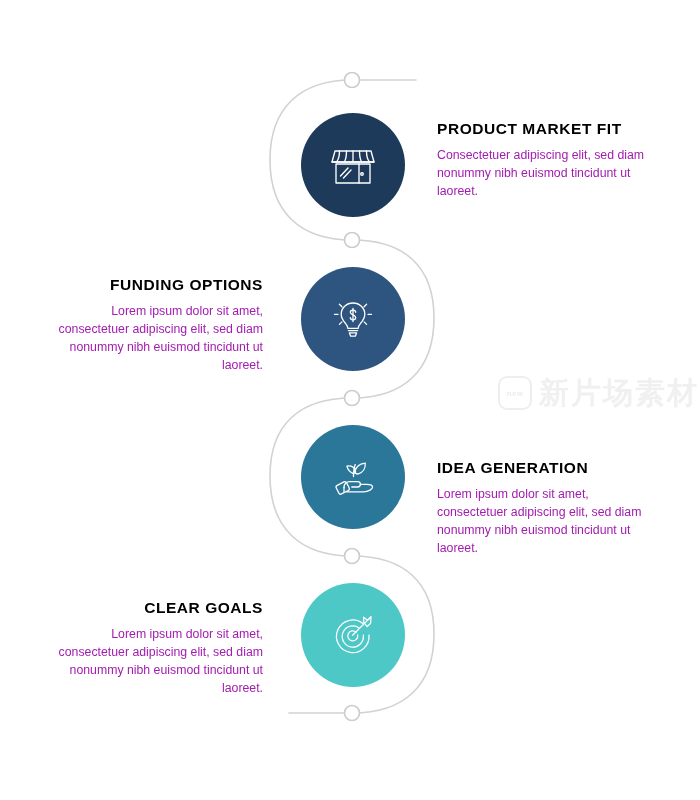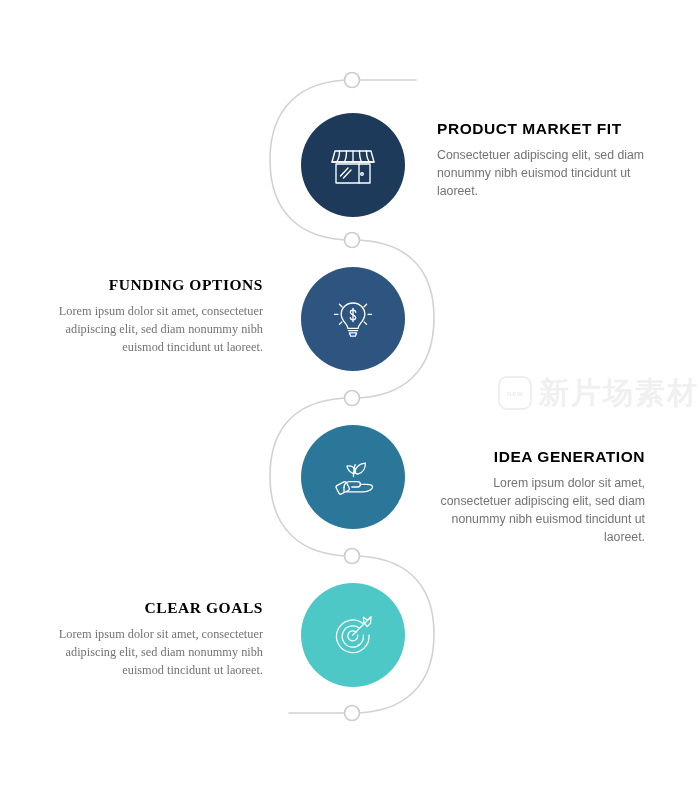--- a/index.html
+++ b/index.html
@@ -86,34 +86,34 @@
   }
   .icon-circle svg {
     display: block;
   }
 
   .text-block {
     position: absolute;
     width: 208px;
   }
   .text-block.right { left: 437px; text-align: left; }
-  .text-block.left  { left: 55px; text-align: right; font-family: Liberation Serif, serif; }
+  .text-block.left  { left: 55px; text-align: right; }
 
   .step-title {
     font-size: 15.5px;
     font-weight: bold;
     color: #000000;
     letter-spacing: 0.55px;
     line-height: 1.22;
     margin: 0 0 7px 0;
     text-transform: uppercase;
   }
   .step-desc {
     font-size: 12.3px;
-    color: #737373;
+    color: #a21caf;
     line-height: 1.48;
     margin: 0;
     font-weight: 400;
   }
 </style>
 </head>
 <body>
 
 <div id="infographic">
 
@@ -212,21 +212,21 @@
           <path d="M28.2 24.6 C25.4 23.4 22.7 20.6 21.9 17.1 C25.5 16.5 29 18 30.4 21.3 C31 22.8 29.9 24.6 28.2 24.6 Z"></path>
 
           <path d="M19 38.4 C19 35.2 21.4 32.6 24.6 32.6 H32.6 C34.2 32.6 35.4 33.8 35.4 35.3 C35.4 36.8 34.2 38 32.6 38 H26.8"></path>
           <path d="M35.4 35.3 H41.6 C44.8 35.3 47.6 36.4 47.6 38.1 C47.6 39.8 43.8 42.8 38.4 42.8 H21.5"></path>
           <path d="M19 38.4 V42.8"></path>
 
           <path d="M12.2 36.3 L18.9 32.9 C19.9 32.4 21.1 32.8 21.6 33.8 L24.1 38.8 C24.6 39.8 24.2 41 23.2 41.5 L16.5 44.9 C15.5 45.4 14.3 45 13.8 44 L11.3 39 C10.8 38 11.2 36.8 12.2 36.3 Z"></path>
         </svg>
       </span>
     </div>
-    <div class="text-block right" style="top:448px;text-align:right;">
+    <div class="text-block right" style="top:459px;">
       <h2 class="step-title">IDEA GENERATION</h2>
       <p class="step-desc">Lorem ipsum dolor sit amet, consectetuer adipiscing elit, sed diam nonummy nibh euismod tincidunt ut laoreet.</p>
     </div>
   </div>
 
   <div class="step">
     <div class="icon-circle" style="top:583px; background:#4ec7c7;">
       <span>
         <svg width="58" height="58" viewBox="0 0 58 58" fill="none" stroke="#ffffff" stroke-width="1.25" stroke-linejoin="round" stroke-linecap="round">
 

